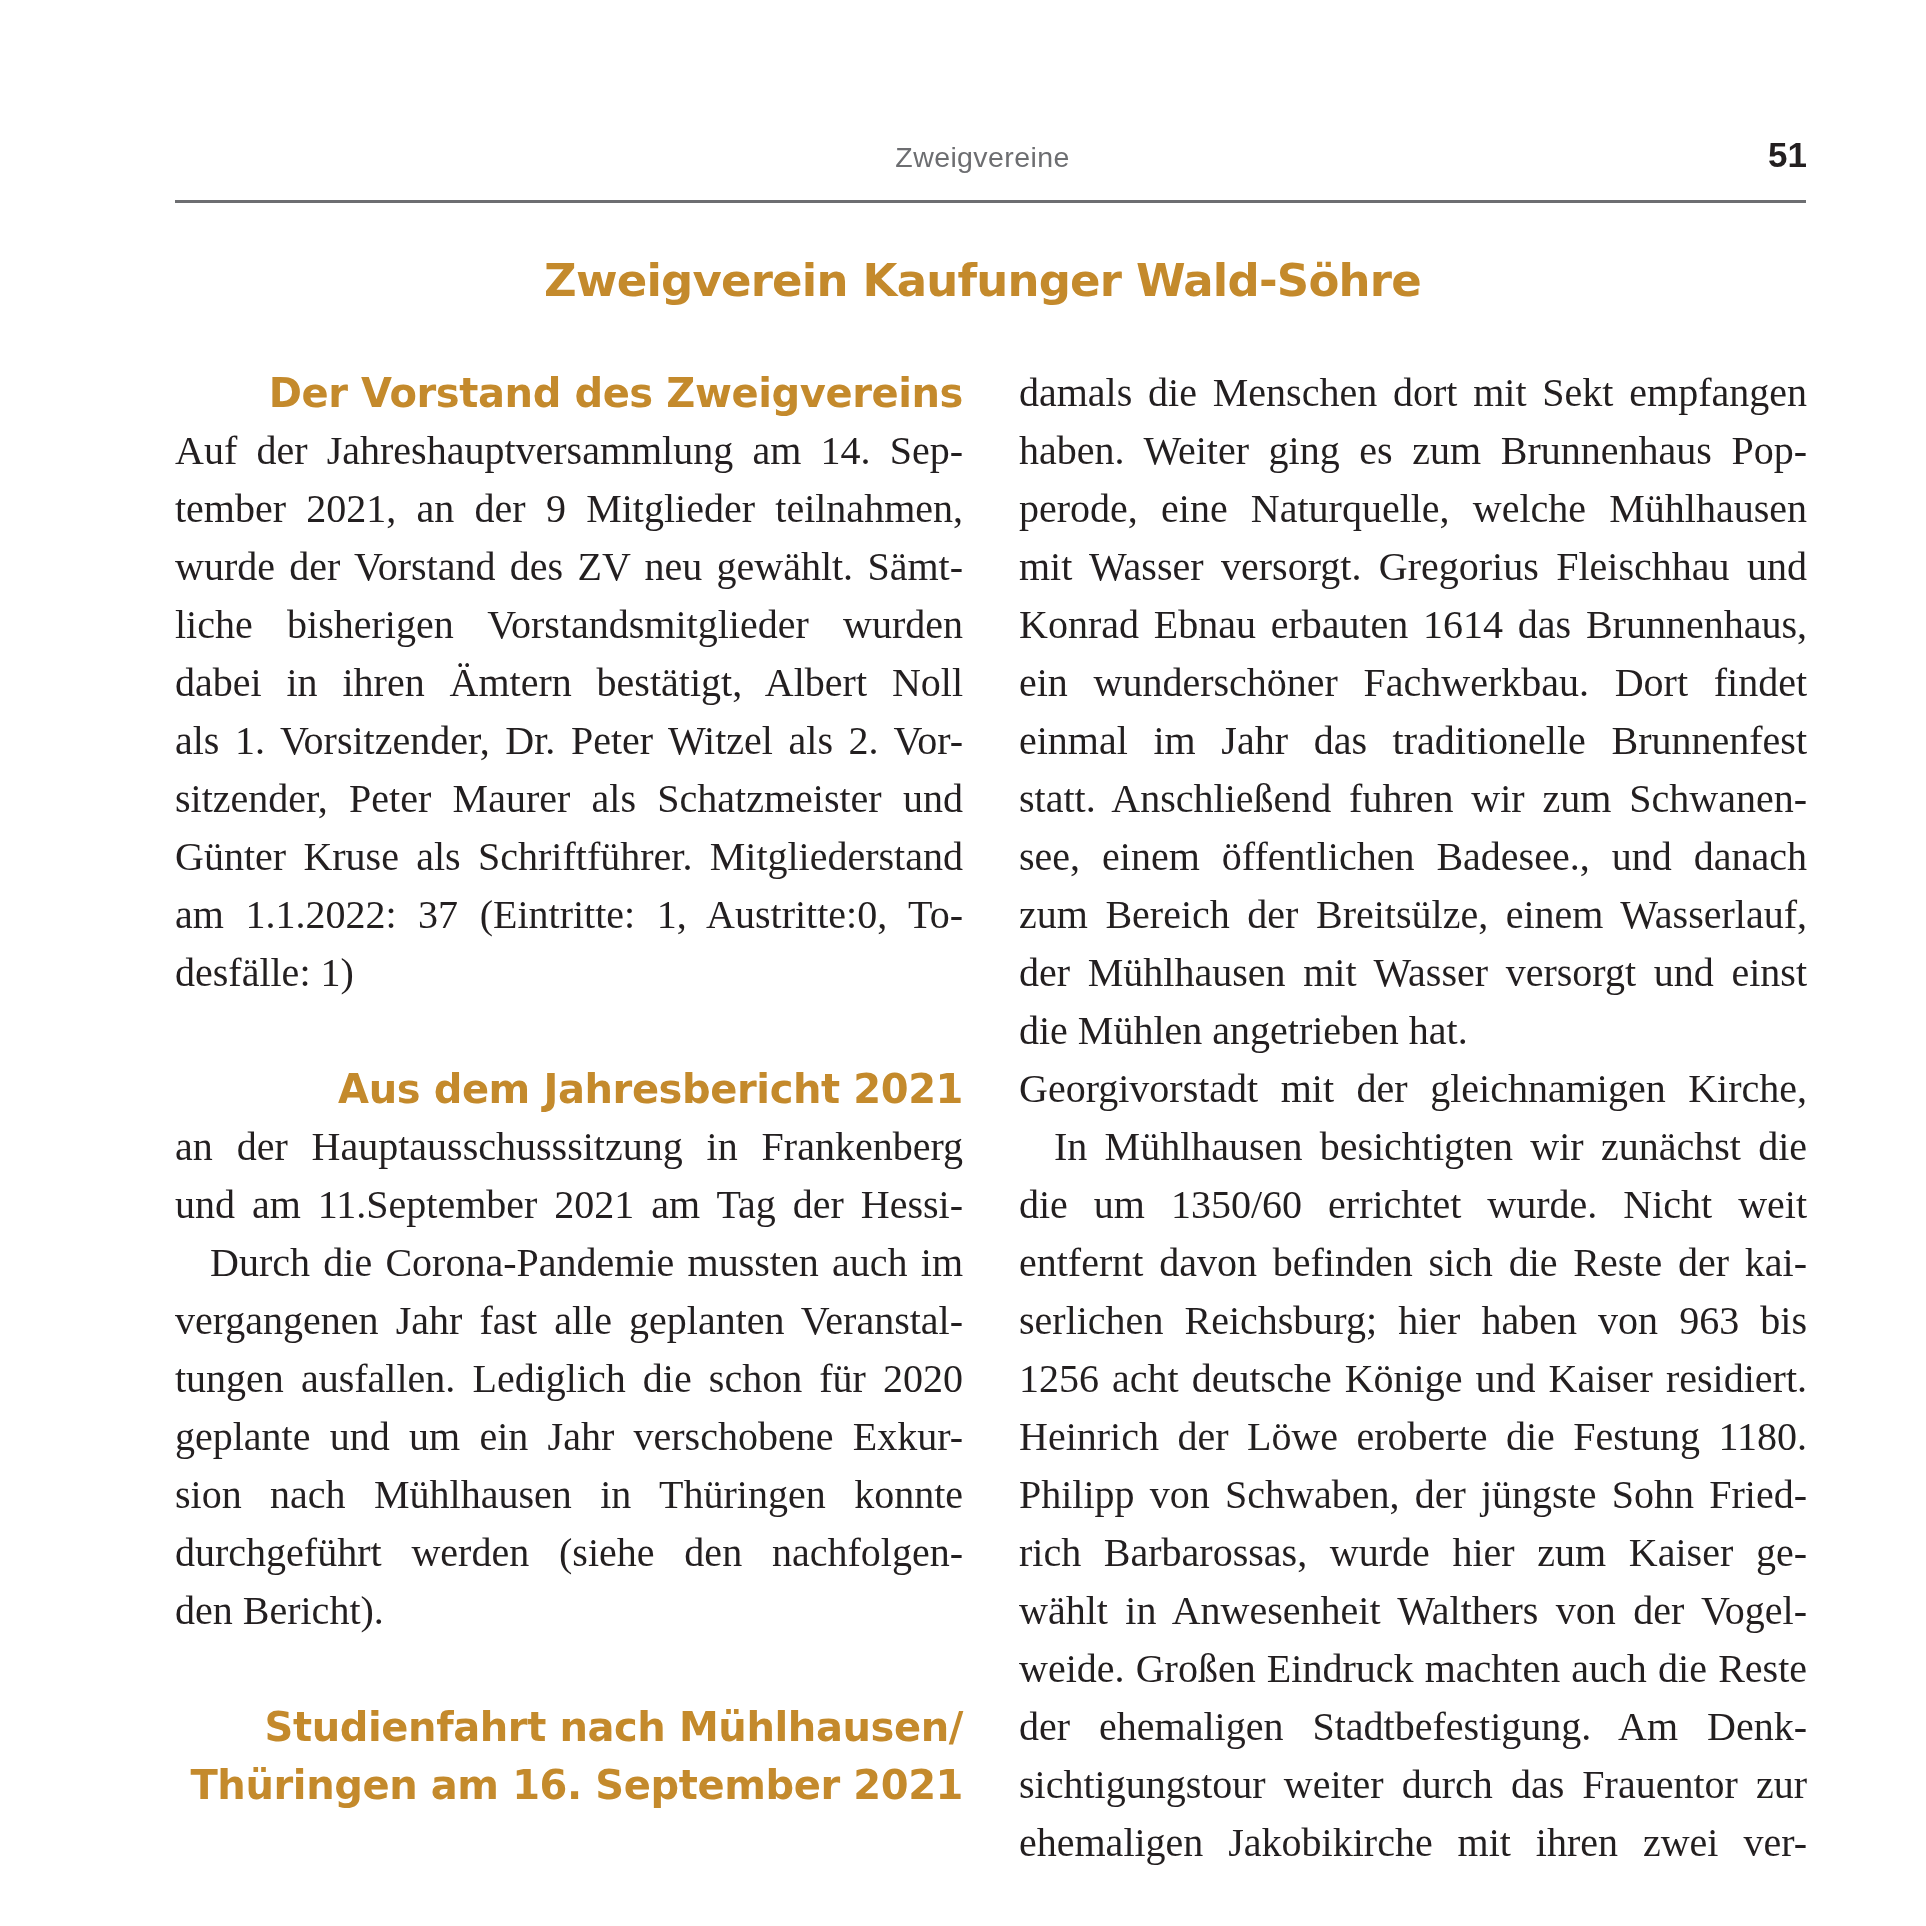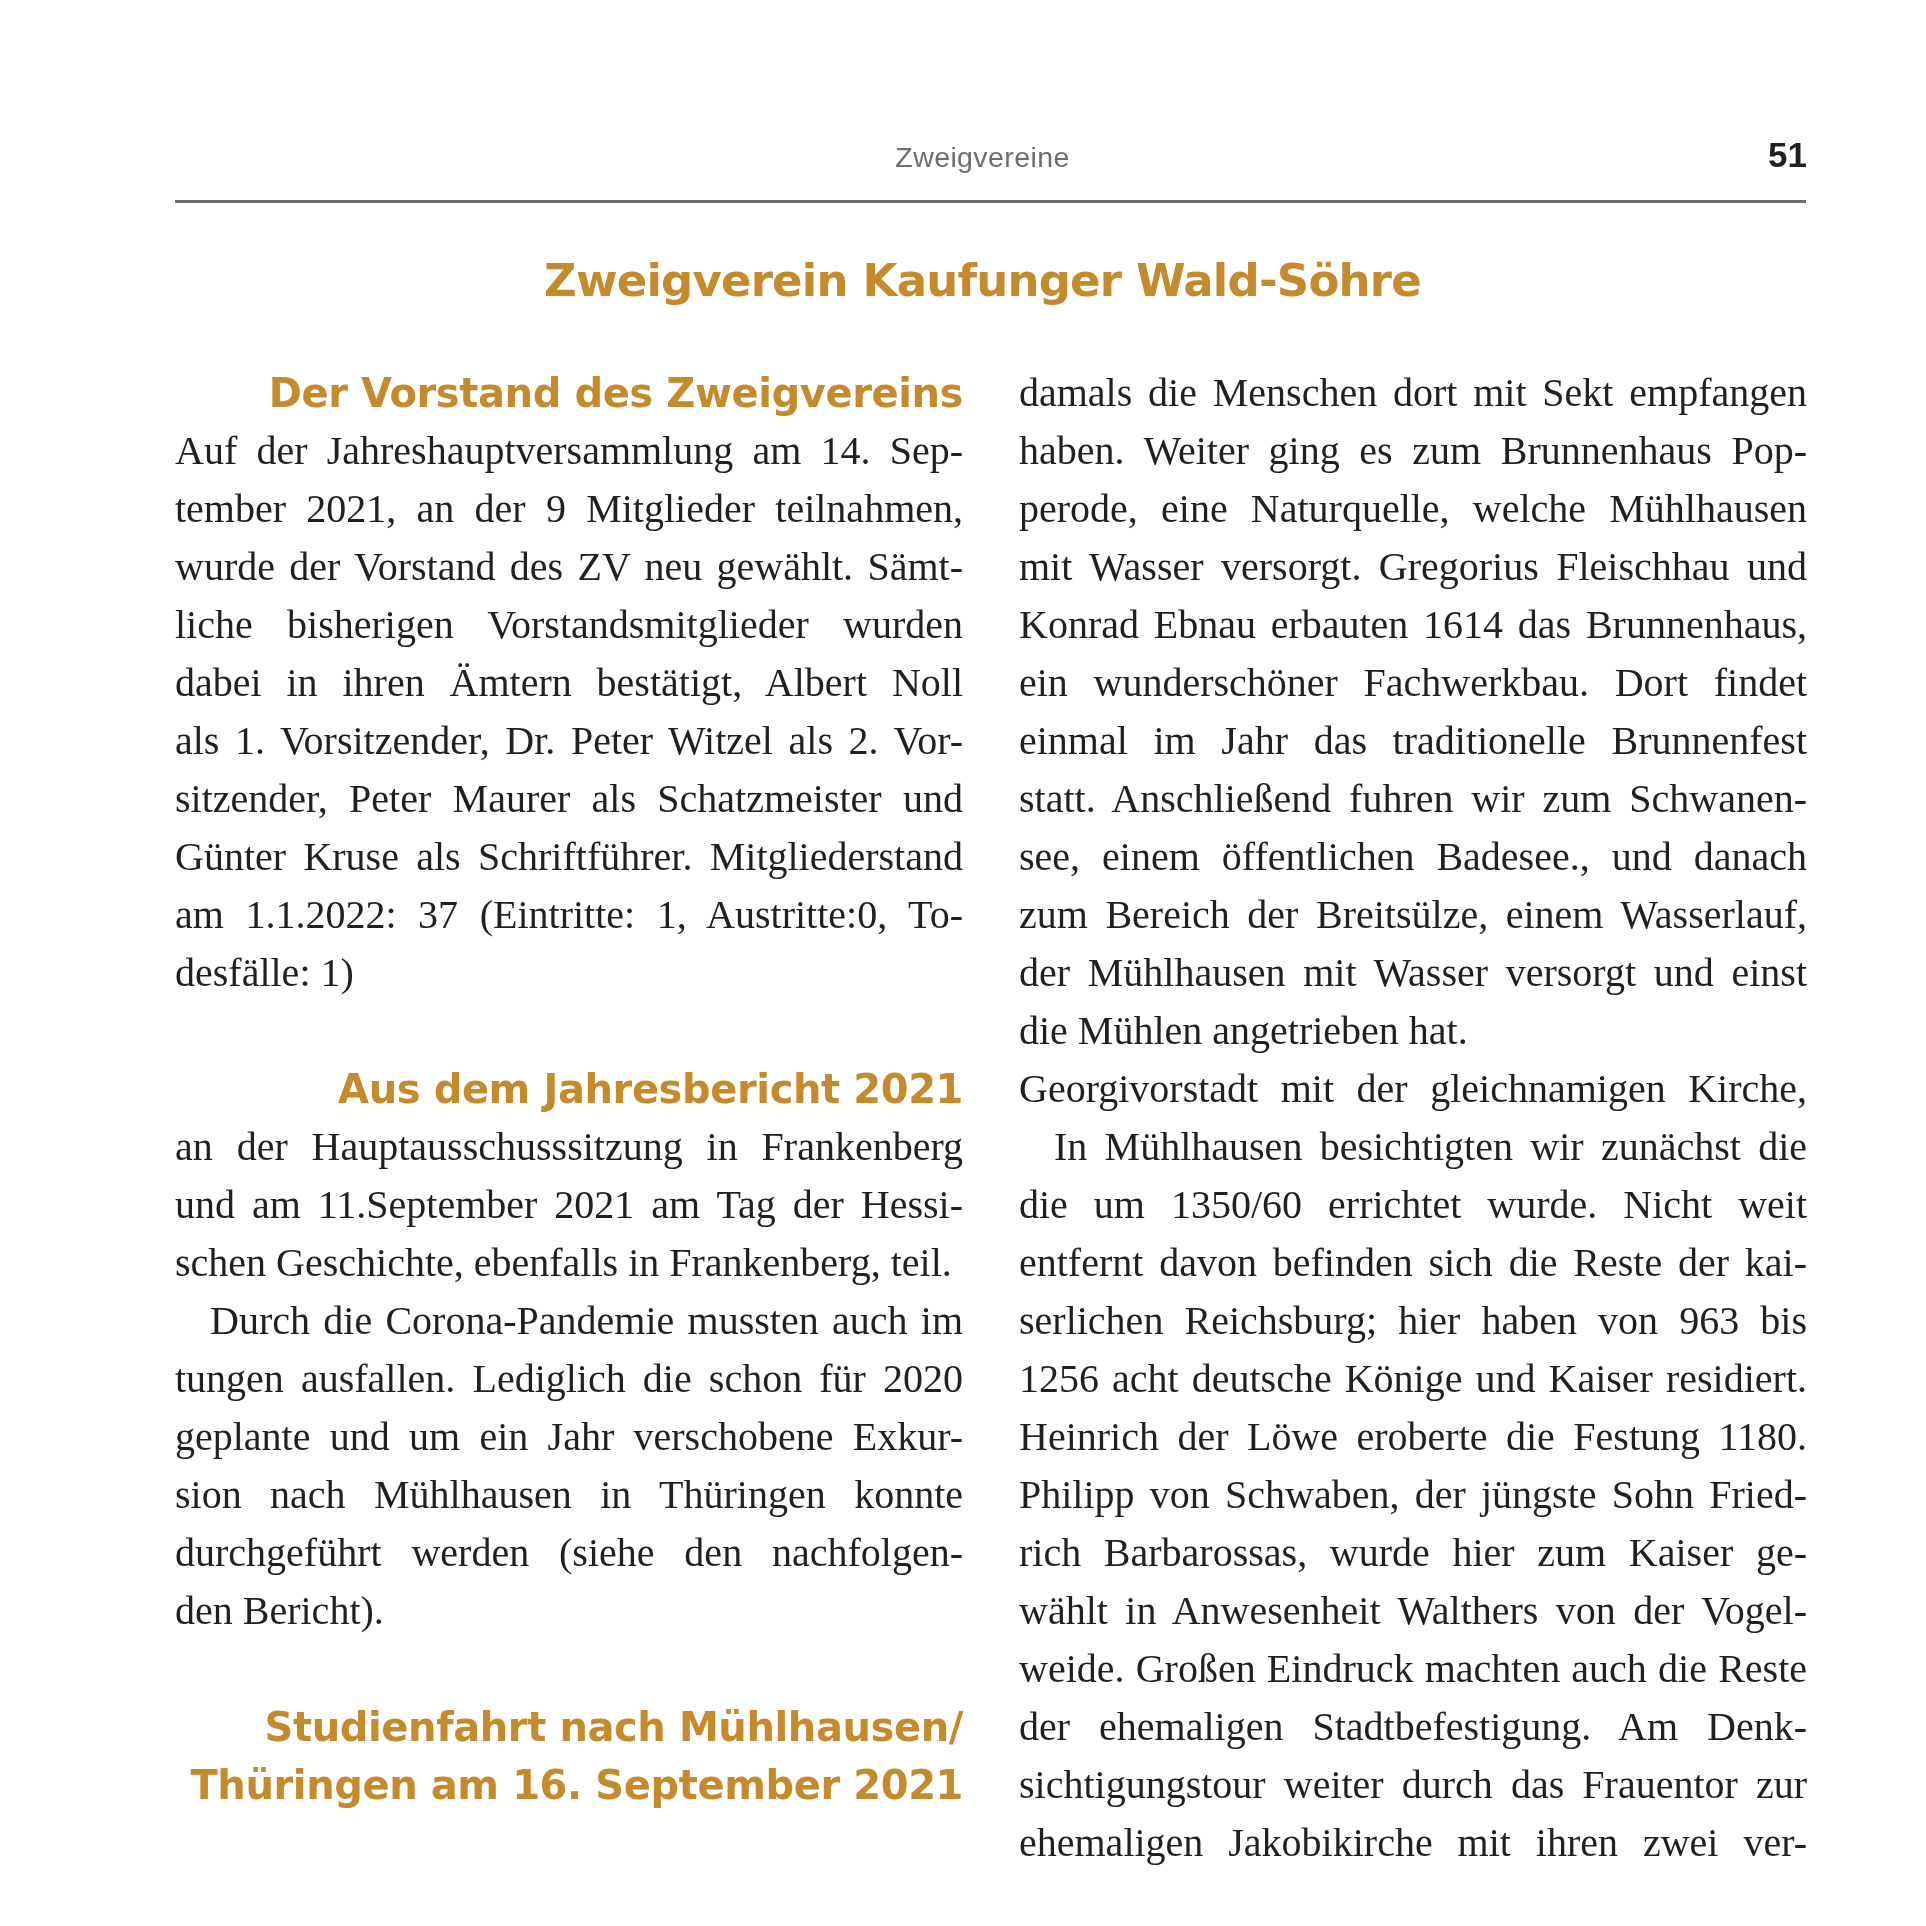--- a/index.html
+++ b/index.html
@@ -58,24 +58,24 @@
       <span class="line">sitzender, Peter Maurer als Schatzmeister und</span>
       <span class="line">Günter Kruse als Schriftführer. Mitgliederstand</span>
       <span class="line">am 1.1.2022: 37 (Eintritte: 1, Austritte:0, To-</span>
       <span class="line last">desfälle: 1)</span>
     </div>
   <div class="gap"></div>
   <div class="heading">Aus dem Jahresbericht 2021</div>
   <div>
       <span class="line">an der Hauptausschusssitzung in Frankenberg</span>
       <span class="line">und am 11.September 2021 am Tag der Hessi-</span>
-      <span class="line last">schen Geschichte, ebenfalls in Frankenberg, teil.</span>
     </div>
   <div>
       <span class="line indent">Durch die Corona-Pandemie mussten auch im</span>
+      <span class="line">vergangenen Jahr fast alle geplanten Veranstal-</span>
       <span class="line">tungen ausfallen. Lediglich die schon für 2020</span>
       <span class="line">geplante und um ein Jahr verschobene Exkur-</span>
       <span class="line">sion nach Mühlhausen in Thüringen konnte</span>
       <span class="line">durchgeführt werden (siehe den nachfolgen-</span>
       <span class="line last">den Bericht).</span>
     </div>
   <div class="gap"></div>
   <div class="heading">Studienfahrt nach Mühlhausen/</div>
   <div class="heading">Thüringen am 16. September 2021</div>
 

